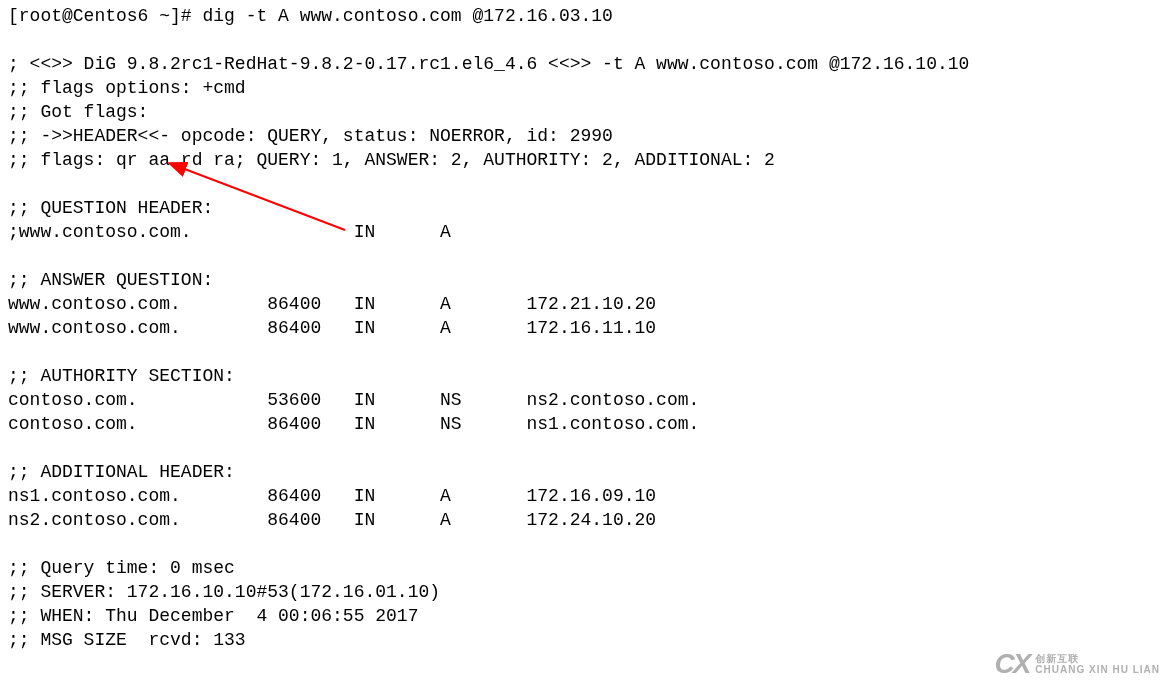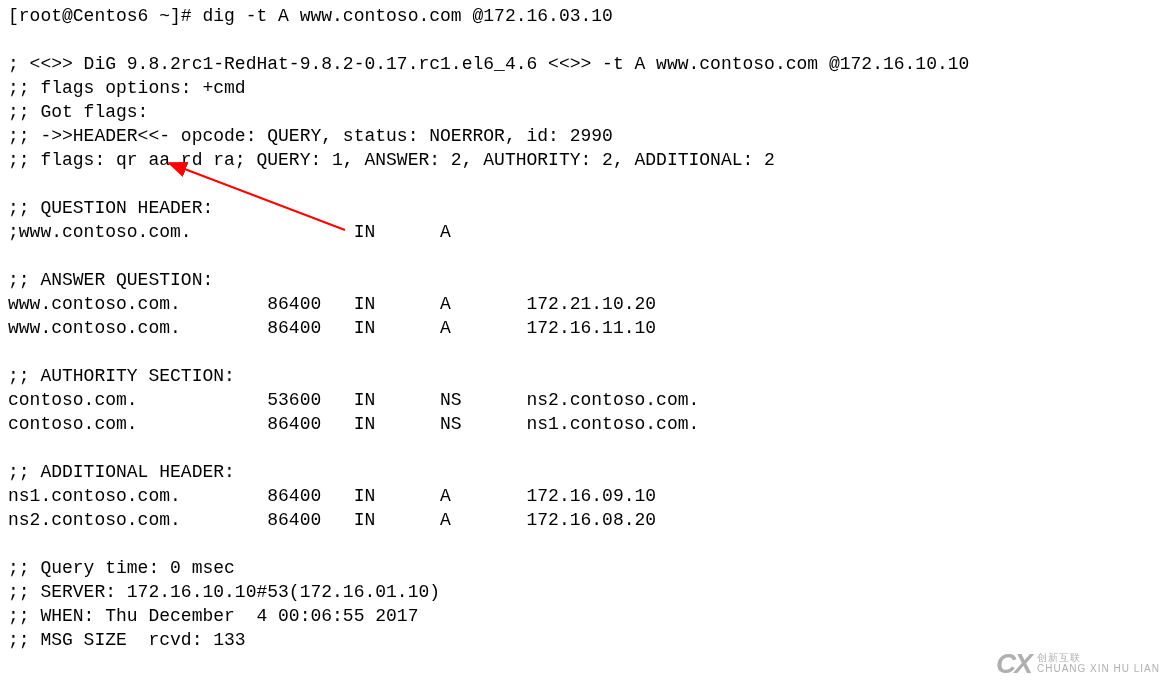--- a/index.html
+++ b/index.html
@@ -26,37 +26,38 @@
     position: absolute;
     left: 0;
     top: 0;
     pointer-events: none;
   }
   .watermark {
     position: absolute;
     right: 8px;
     bottom: 8px;
     display: flex;
-    align-items: flex-start;
+    align-items: center;
     gap: 6px;
     color: #b0b0b0;
     font-family: Arial, sans-serif;
   }
   .watermark .cx {
     font-size: 28px;
     font-weight: bold;
     letter-spacing: -2px;
     font-style: italic;
   }
   .watermark .txt {
     display: flex;
     flex-direction: column;
     font-size: 10px;
     line-height: 11px;
     letter-spacing: 1px;
+    font-weight: bold;
   }
 </style>
 </head>
 <body>
 
 <pre><span>[root@Centos6 ~]# dig -t A www.contoso.com @172.16.03.10</span>
 <span></span>
 <span>; &lt;&lt;&gt;&gt; DiG 9.8.2rc1-RedHat-9.8.2-0.17.rc1.el6_4.6 &lt;&lt;&gt;&gt; -t A www.contoso.com @172.16.10.10</span>
 <span>;; flags options: +cmd</span>
 <span>;; Got flags:</span>
@@ -69,21 +70,21 @@
 <span>;; ANSWER QUESTION:</span>
 <span>www.contoso.com.        86400   IN      A       172.21.10.20</span>
 <span>www.contoso.com.        86400   IN      A       172.16.11.10</span>
 <span></span>
 <span>;; AUTHORITY SECTION:</span>
 <span>contoso.com.            53600   IN      NS      ns2.contoso.com.</span>
 <span>contoso.com.            86400   IN      NS      ns1.contoso.com.</span>
 <span></span>
 <span>;; ADDITIONAL HEADER:</span>
 <span>ns1.contoso.com.        86400   IN      A       172.16.09.10</span>
-<span>ns2.contoso.com.        86400   IN      A       172.16.08.20</span>
+<span>ns2.contoso.com.        86400   IN      A       172.24.10.20</span>
 <span></span>
 <span>;; Query time: 0 msec</span>
 <span>;; SERVER: 172.16.10.10#53(172.16.01.10)</span>
 <span>;; WHEN: Thu December  4 00:06:55 2017</span>
 <span>;; MSG SIZE  rcvd: 133</span></pre>
 
 <svg class="arrow-layer" width="1168" height="684">
   <defs>
     <marker id="arrowhead" markerWidth="10" markerHeight="8" refX="2" refY="4" orient="auto">
       <polygon points="0 0, 10 4, 0 8" fill="#ff0000"></polygon>

